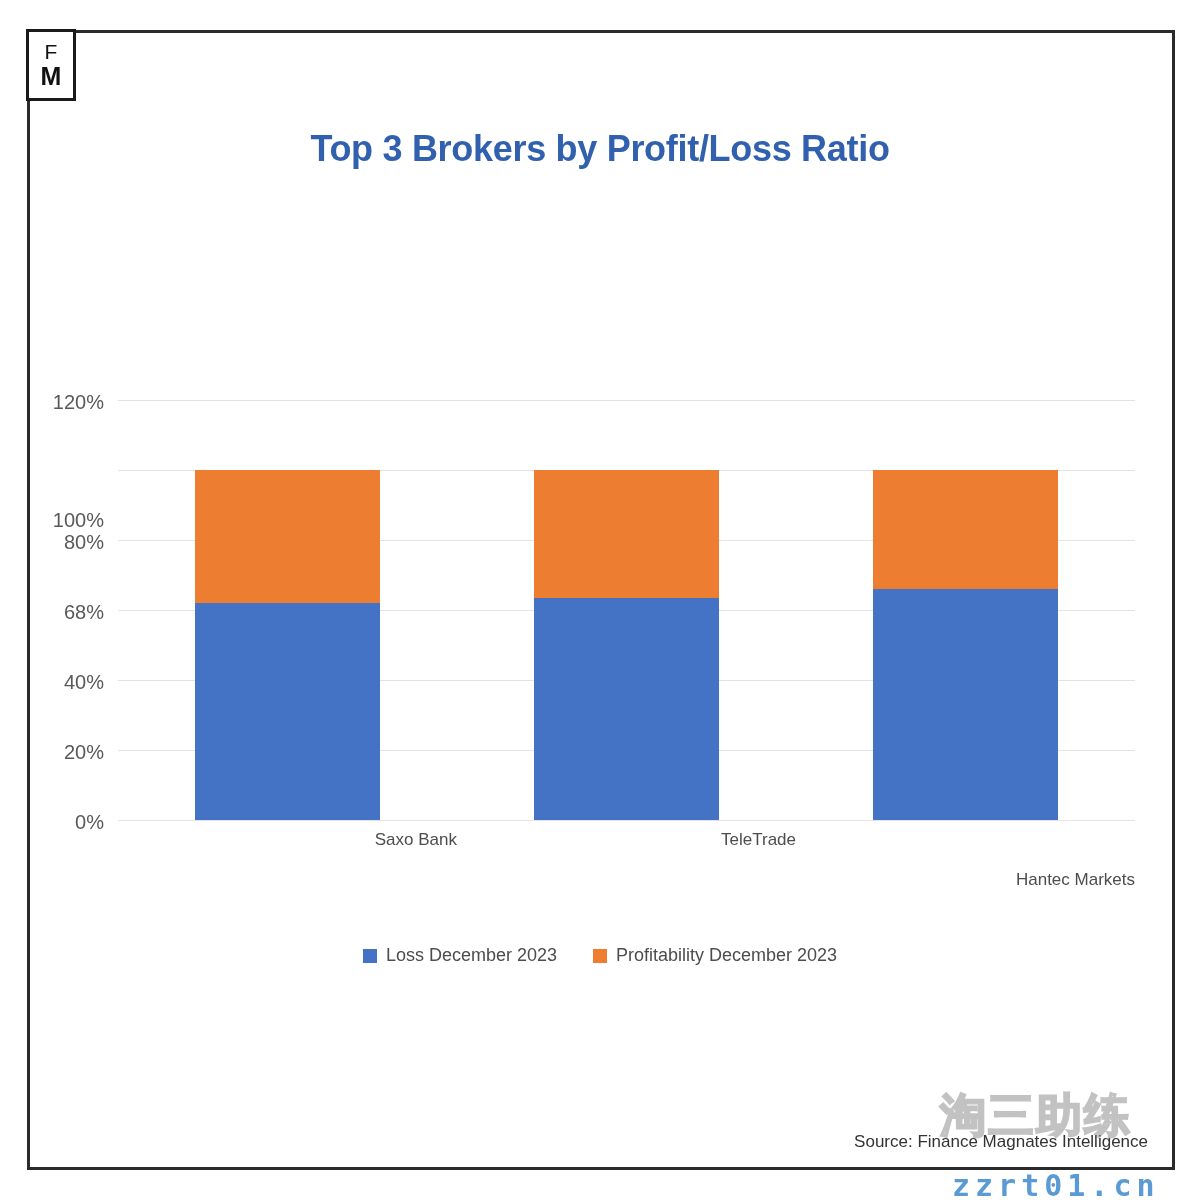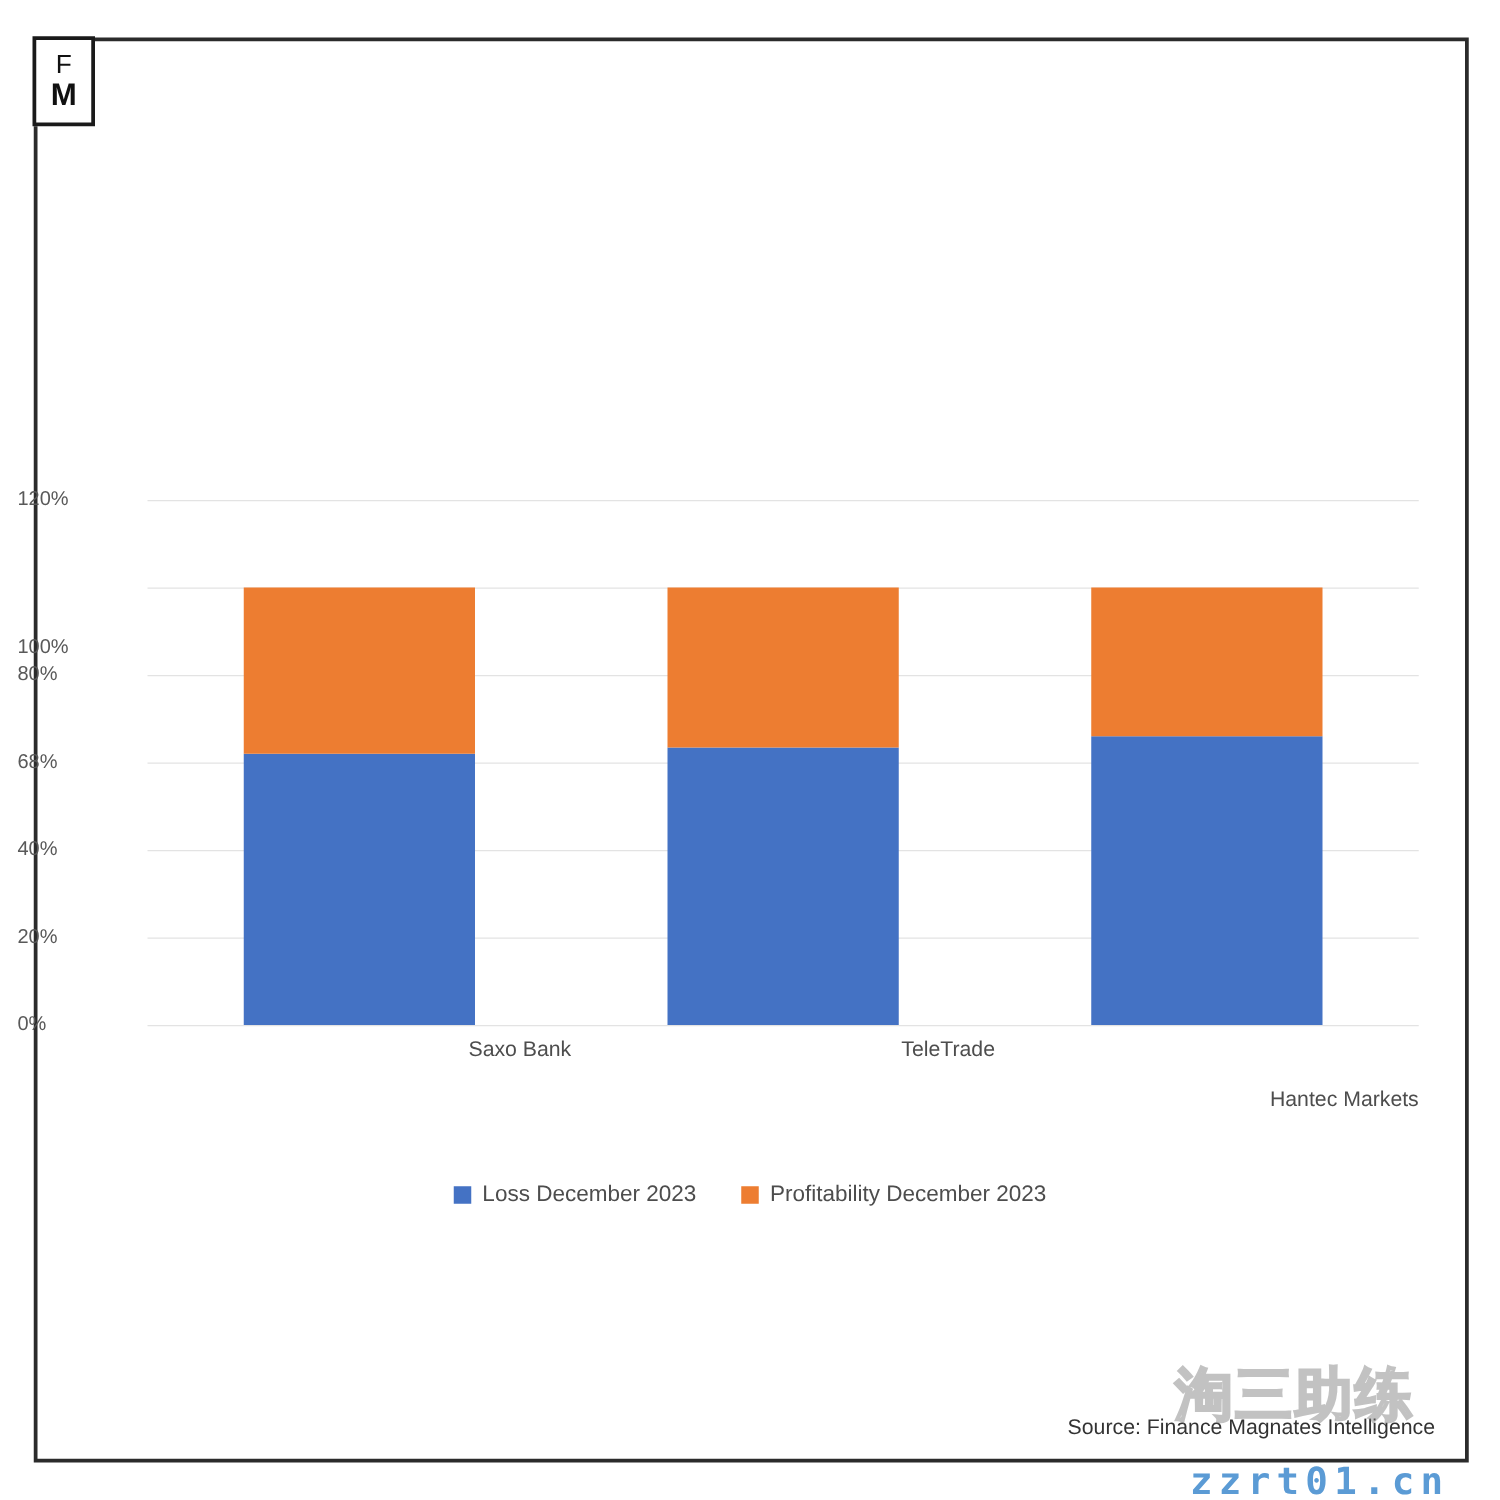--- a/index.html
+++ b/index.html
@@ -101,21 +101,22 @@
     position: absolute;
     left: 0;
     width: 100%;
     height: 1px;
     background: #e3e3e3;
   }
   .ytick-label {
     position: absolute;
     right: 1108px;
     width: 90px;
-    font-size: 16px;
+    text-align: right;
+    font-size: 20px;
     color: #595959;
     transform: translateY(-9px);
   }
   .ylabels {
     position: absolute;
     left: 0;
     top: 400px;
     width: 118px;
     height: 420px;
   }
@@ -214,20 +215,21 @@
 <body>
 
 <div id="frame"></div>
 
 <div id="logo">
   <span class="lg-f">F</span>
   <span class="lg-m">M</span>
 </div>
 
 <div id="title-block">
+  <div id="chart-title">Top 3 Brokers by Profit/Loss Ratio</div>
 </div>
 
 <div id="plot-wrap">
   <div class="ylabels" id="y-axis">
       <div class="ytick-label" style="top: 420px;">0%</div>
       <div class="ytick-label" style="top: 350px;">20%</div>
       <div class="ytick-label" style="top: 280px;">40%</div>
       <div class="ytick-label" style="top: 210px;">68%</div>
       <div class="ytick-label" style="top: 140px;">80%</div>
       <div class="ytick-label" style="top: 70px; margin-top: 48px;">100%</div>

